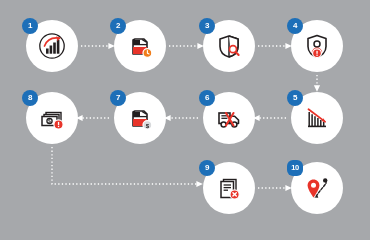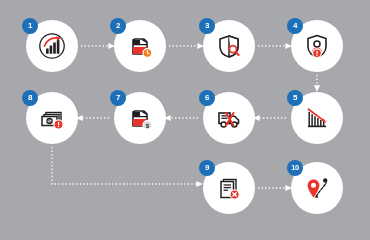--- a/index.html
+++ b/index.html
@@ -31,21 +31,21 @@
     border-radius:50%;
     background:#1d6fb8;
     color:#fff;
     font-size:8px;
     font-weight:bold;
     line-height:16px;
     text-align:center;
     font-family:"Liberation Sans", sans-serif;
     letter-spacing:-0.3px;
   }
-  .badge.wide{font-size:7.5px;}
+  .badge.wide{font-size:7.5px;border-radius:6px;}
 </style>
 </head>
 <body>
 
 <div id="stage">
 
   <svg class="connectors" viewBox="0 0 370 230">
     <defs>
       <marker id="ar-r" markerWidth="6" markerHeight="6" refX="0.5" refY="3" orient="auto">
         <path d="M0,0.6 L5,3 L0,5.4 Z" fill="#ffffff"></path>

